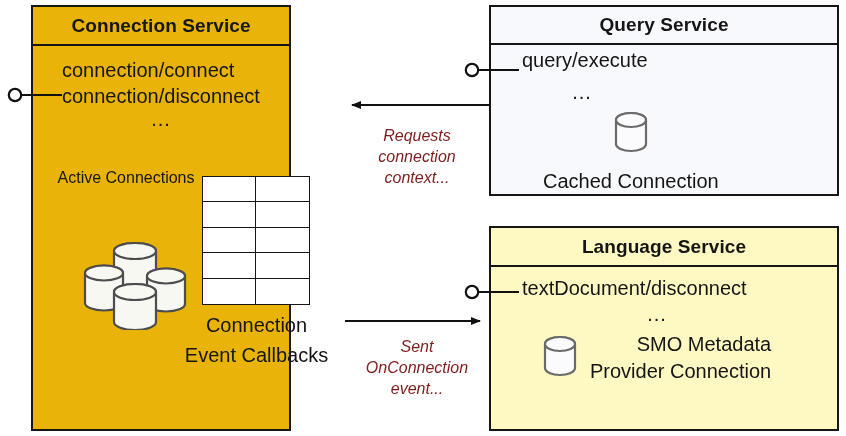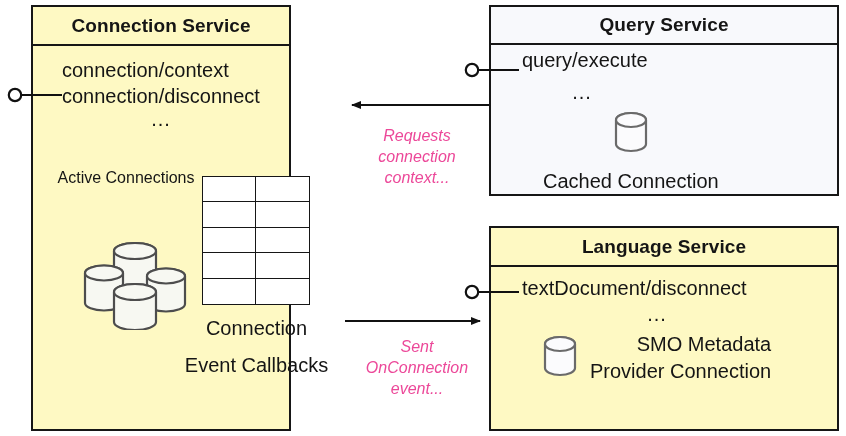--- a/index.html
+++ b/index.html
@@ -46,21 +46,21 @@
     flex: 1 1 auto;
     box-sizing: border-box;
   }
 
   
   #connection-service {
     left: 31px;
     top: 5px;
     width: 260px;
     height: 426px;
-    background: #fef9c3;
+    background: #eab308;
   }
   #connection-service .box-header { height: 39px; }
 
   .iface-line {
     position: absolute;
     font-size: 20px;
     line-height: 26px;
     white-space: nowrap;
   }
   #cs-op1 { left: 29px; top: 11px; }
@@ -111,21 +111,21 @@
   #cs-grid div.c2 { border-right: none; }
   #cs-grid div.r5 { border-bottom: none; }
 
   #cs-callbacks-label {
     position: absolute;
     left: 146px;
     top: 264px;
     width: 155px;
     text-align: center;
     font-size: 20px;
-    line-height: 37px;
+    line-height: 30px;
   }
 
   
   #query-service {
     left: 489px;
     top: 5px;
     width: 350px;
     height: 191px;
     background: #f8f9fc;
   }
@@ -198,21 +198,21 @@
   }
 
   
   .edge-label {
     position: absolute;
     font-style: italic;
     font-size: 16px;
     line-height: 21px;
     text-align: center;
     white-space: pre-line;
-    color: #ec4899;
+    color: #7f1d1d;
   }
   #label-requests {
     left: 352px;
     top: 125px;
     width: 130px;
   }
   #label-sent {
     left: 352px;
     top: 336px;
     width: 130px;
@@ -228,21 +228,21 @@
 </style>
 </head>
 <body>
 
 <div id="canvas">
 
   <div class="box" id="connection-service">
     <div class="box-header">Connection Service</div>
     <div class="box-body">
 
-      <div class="iface-line" id="cs-op1">connection/context</div>
+      <div class="iface-line" id="cs-op1">connection/connect</div>
       <div class="iface-line" id="cs-op2">connection/disconnect</div>
       <div id="cs-ellipsis">...</div>
 
       <div id="cs-active-label">Active
 Connections</div>
 
       <div id="cs-db-cluster">
         <svg width="108" height="92" viewBox="0 0 108 92" xmlns="http://www.w3.org/2000/svg">
           <g fill="#f7f8f2" stroke="#4d4d4d" stroke-width="2.2">
 

